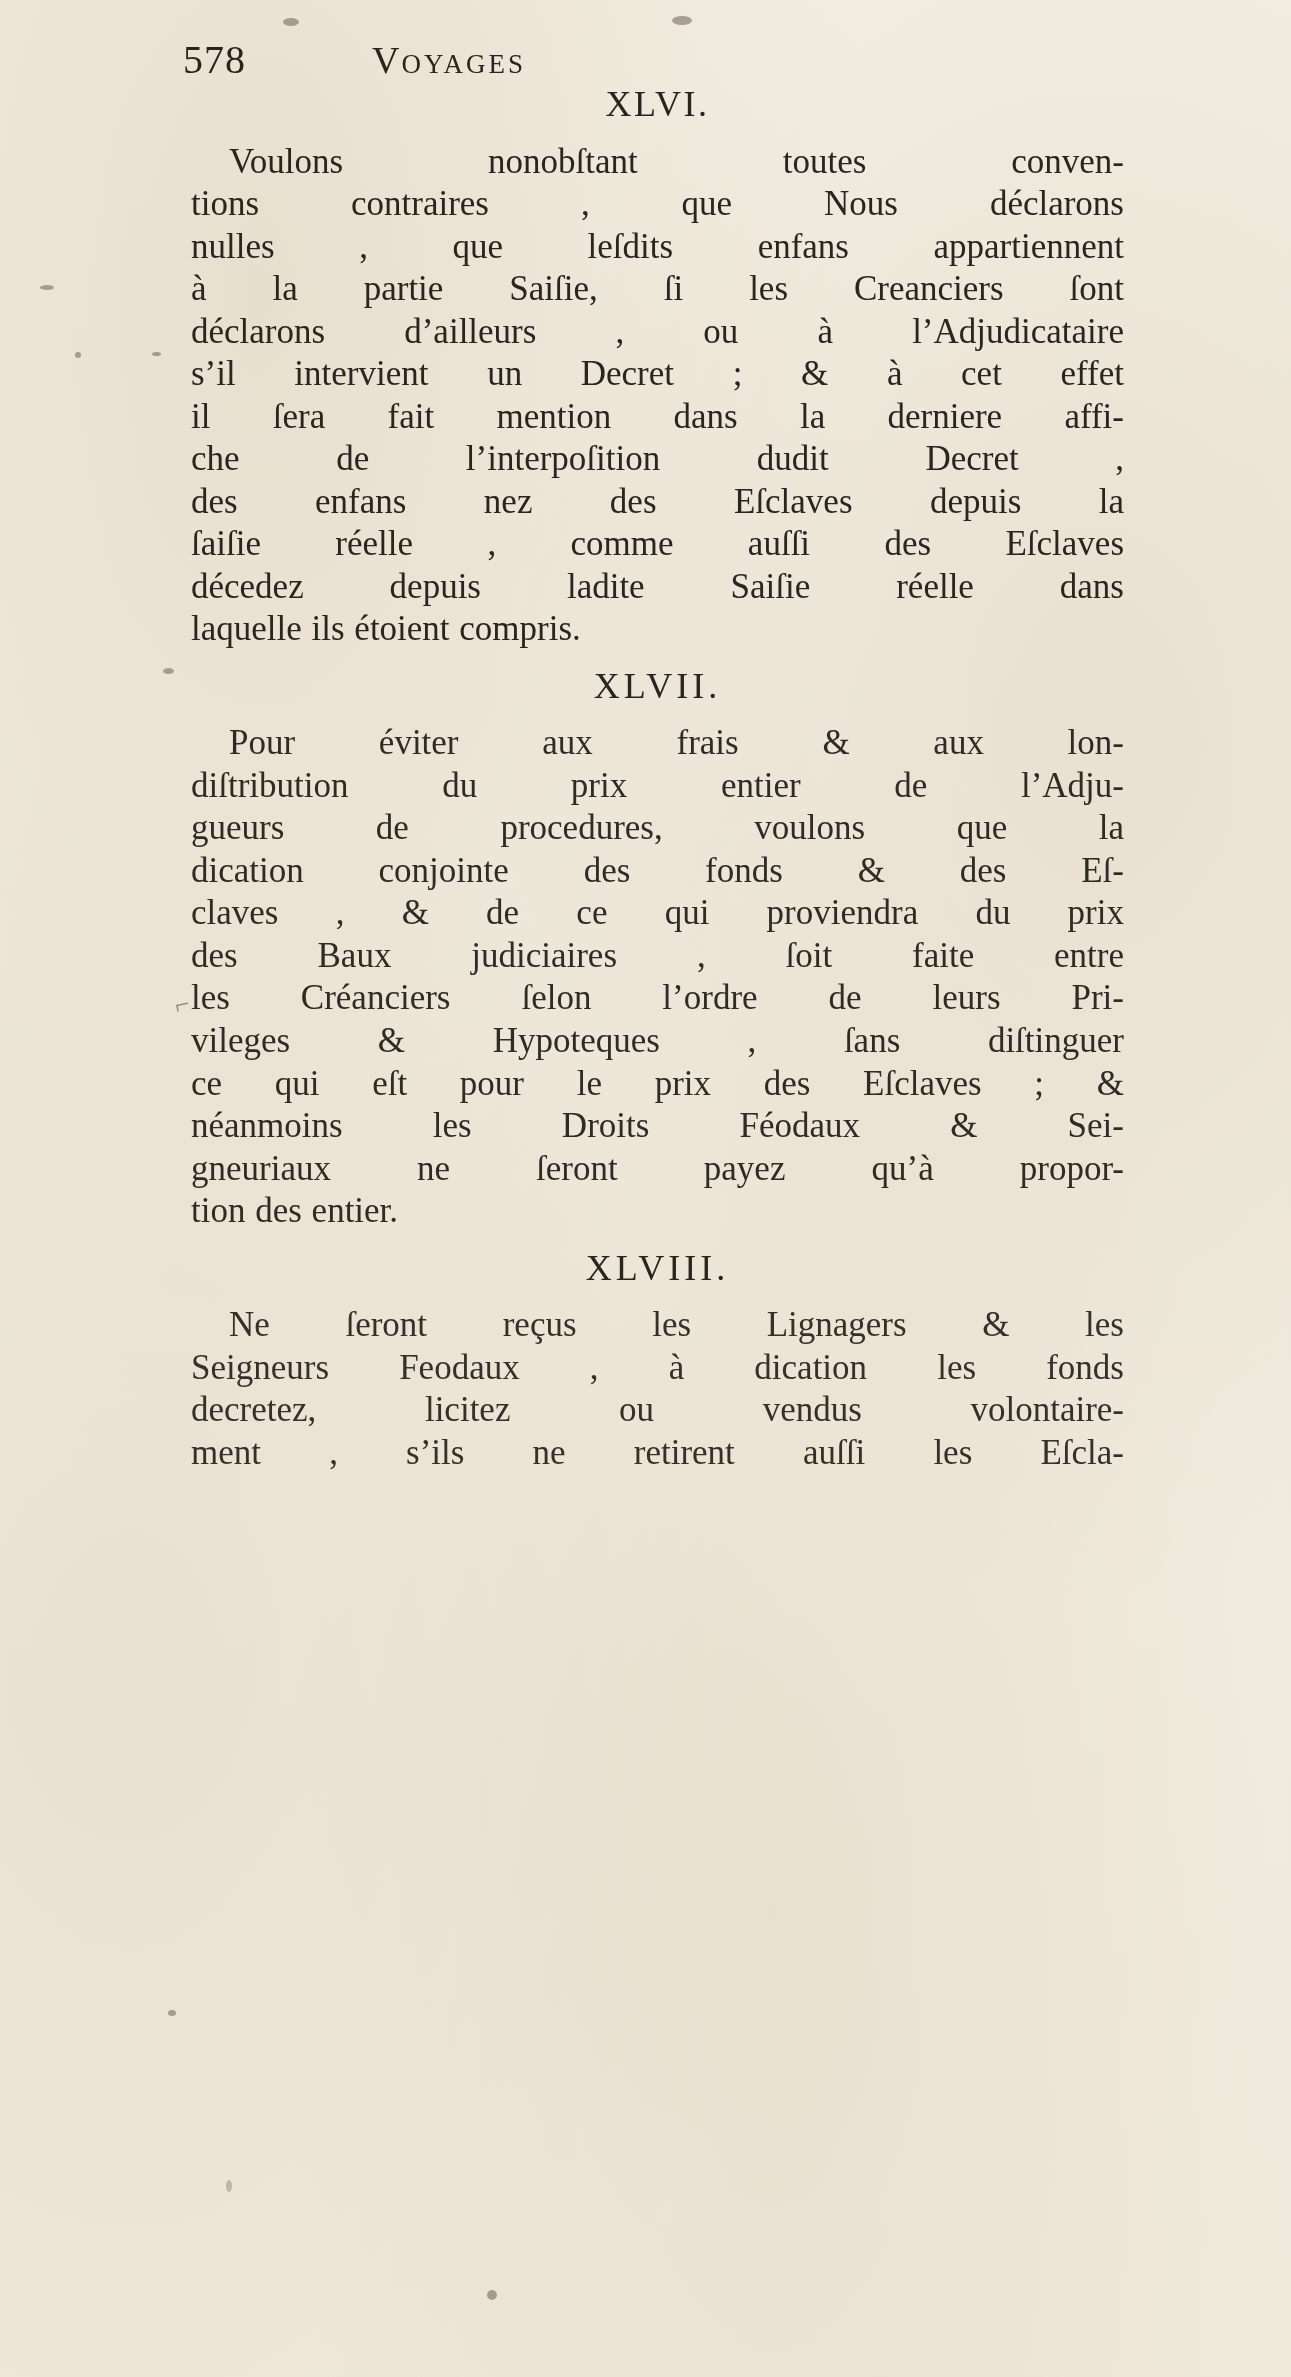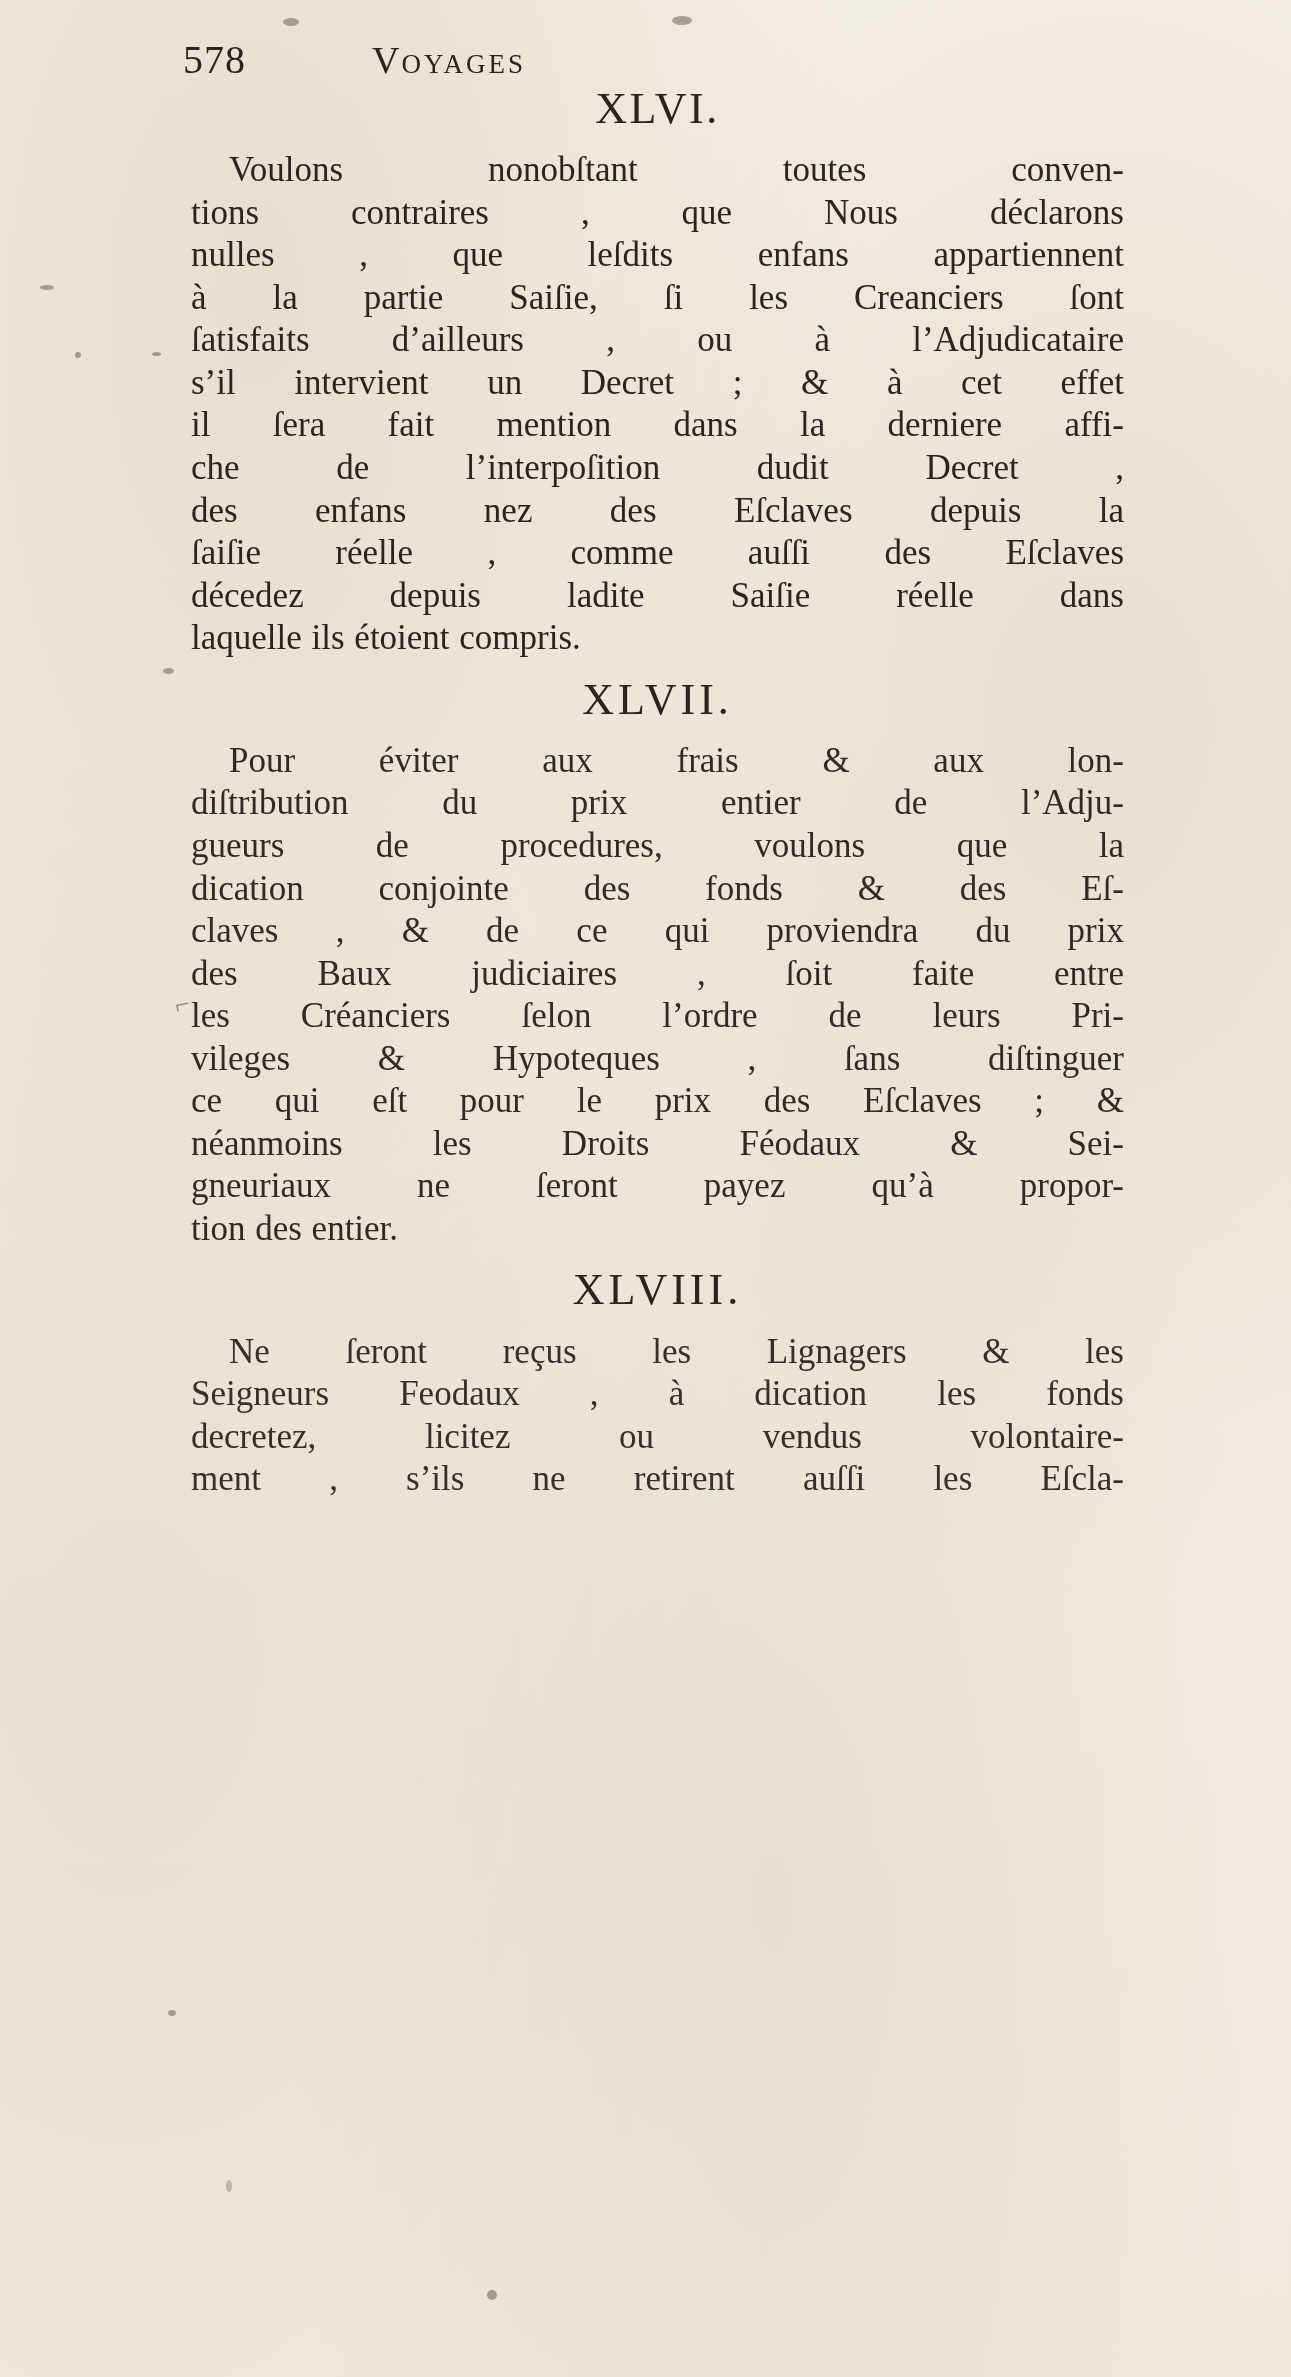--- a/index.html
+++ b/index.html
@@ -55,21 +55,21 @@
     letter-spacing: 2px;
     color: #2a241e;
     margin-left: 8px;
   }
   .running-title .small {
     font-size: 27px;
     letter-spacing: 3px;
   }
   .section-num {
     text-align: center;
-    font-size: 44px;
+    font-size: 36px;
     letter-spacing: 2.5px;
     color: #2a241e;
     margin: 2px 0 2px 0;
     line-height: 1.1;
   }
   .section-num.wide {
     letter-spacing: 4px;
   }
   p.body {
     margin: 16px;
@@ -117,21 +117,21 @@
       <span class="folio">578</span>
       <span class="running-title"><span>V</span><span class="small">OYAGES</span></span>
     </div>
 
     <div class="section-num">XLVI.</div>
     <p class="body fade-1">
       <span class="ln"><span class="indent"></span><span>Voulons nonobſtant toutes conven-</span></span>
       <span class="ln">tions contraires , que Nous déclarons</span>
       <span class="ln">nulles , que leſdits enfans appartiennent</span>
       <span class="ln">à la partie Saiſie, ſi les Creanciers ſont</span>
-      <span class="ln">ſatisfaits d’ailleurs , ou à l’Adjudicataire</span>
+      <span class="ln">déclarons d’ailleurs , ou à l’Adjudicataire</span>
       <span class="ln">s’il intervient un Decret ; &amp; à cet effet</span>
       <span class="ln">il ſera fait mention dans la derniere affi-</span>
       <span class="ln">che de l’interpoſition dudit Decret ,</span>
       <span class="ln">des enfans nez des Eſclaves depuis la</span>
       <span class="ln">ſaiſie réelle , comme auſſi des Eſclaves</span>
       <span class="ln">décedez depuis ladite Saiſie réelle dans</span>
       <span class="ln" style="text-align-last:left;">laquelle ils étoient compris.</span>
     </p>
 
     <div class="section-num wide">XLVII.</div>

